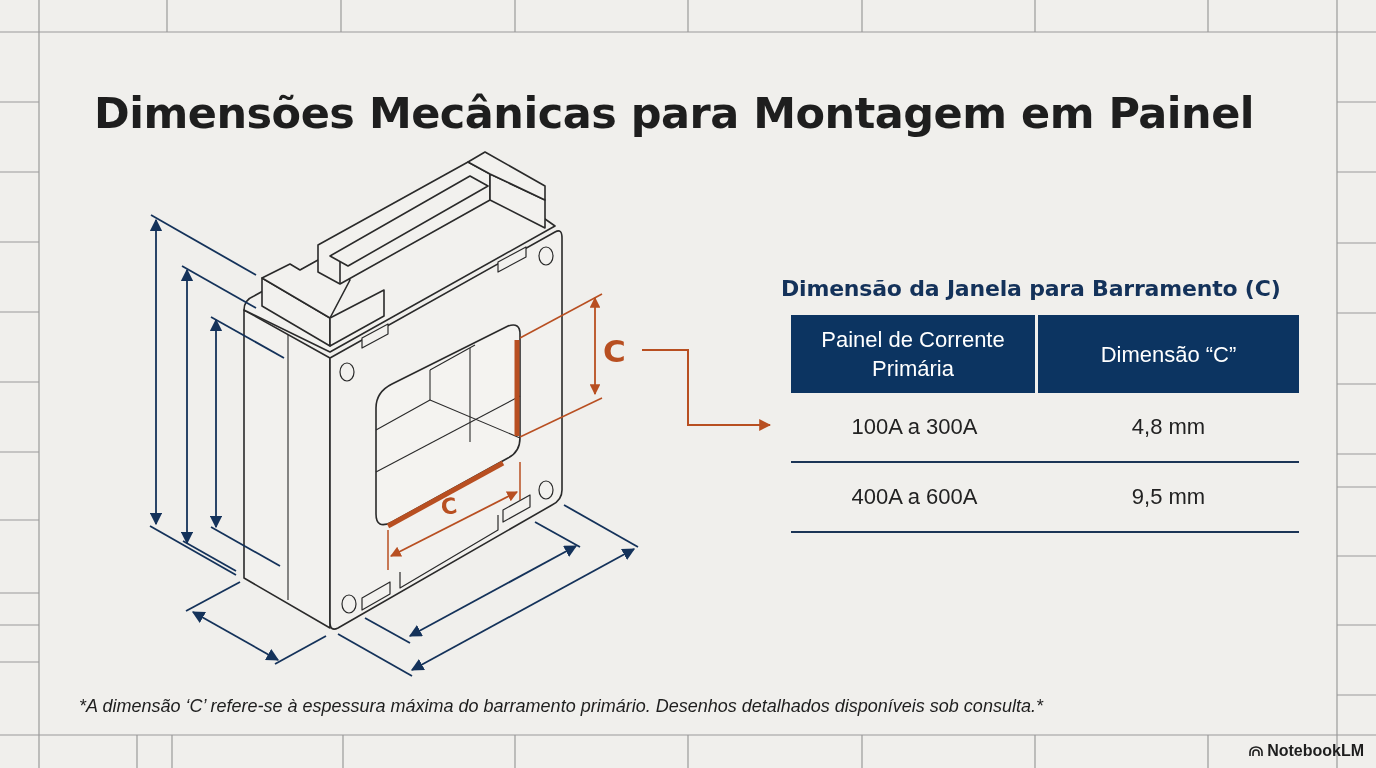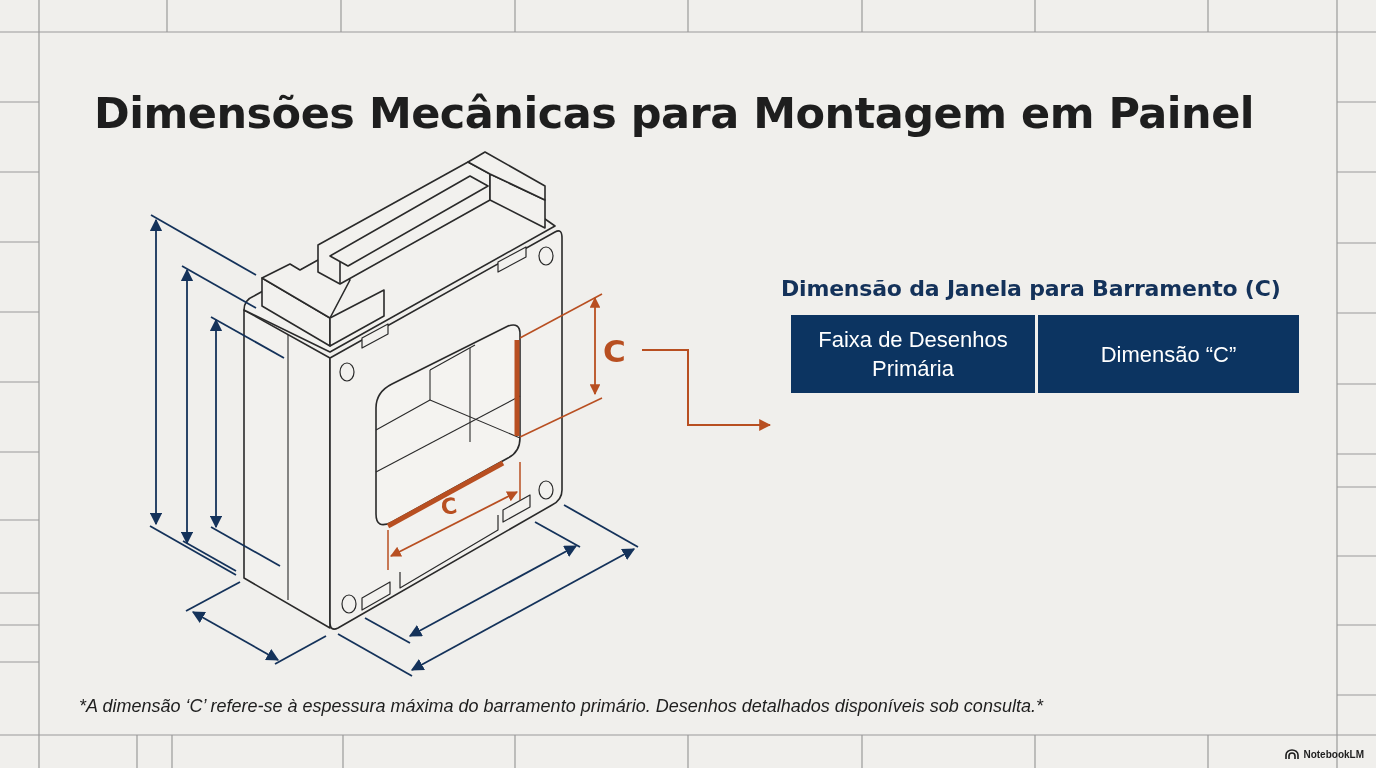--- a/index.html
+++ b/index.html
@@ -44,21 +44,21 @@
     font-family:"Liberation Sans", sans-serif; font-size:22px; color:#222;
     text-align:center; height:68px; border-bottom:2px solid #1b3556; padding:0;
   }
   .spec-table tbody tr:first-child td { height:68px; }
   .footnote {
     position:absolute; left:0; width:1122px; top:696px; text-align:center;
     font-family:"Liberation Sans", sans-serif; font-style:italic;
     font-size:18px; color:#1e1e1e;
   }
   .brand {
-    position:absolute; right:12px; bottom:8px; font-size:10px; font-weight:bold;
+    position:absolute; right:12px; bottom:8px; font-size:16px; font-weight:bold;
     color:#1e1e1e; font-family:"Liberation Sans", sans-serif;
     display:flex; align-items:center; gap:4px;
   }
 </style>
 </head>
 <body>
 
 <svg class="grid" width="1376" height="768" viewBox="0 0 1376 768">
   <g stroke="#9a9a9a" stroke-width="1.2" fill="none">
 
@@ -202,25 +202,33 @@
 </svg>
 
 <span class="c-label-right">C</span>
 <span class="c-label-bottom">C</span>
 
 <h2 class="table-title">Dimensão da Janela para Barramento (C)</h2>
 
 <table class="spec-table">
   <thead>
     <tr>
-      <th class="col1">Faixa de Desenhos Primária</th>
+      <th class="col1">Painel de Corrente Primária</th>
       <th>Dimensão “C”</th>
     </tr>
   </thead>
   <tbody>
+    <tr>
+      <td>100A a 300A</td>
+      <td>4,8 mm</td>
+    </tr>
+    <tr>
+      <td>400A a 600A</td>
+      <td>9,5 mm</td>
+    </tr>
   </tbody>
 </table>
 
 <p class="footnote" style="margin:0;">*A dimensão ‘C’ refere-se à espessura máxima do barramento primário. Desenhos detalhados disponíveis sob consulta.*</p>
 
 <div class="brand">
   <svg width="14" height="11" viewBox="0 0 14 11">
     <path d="M1,10 L1,6 A6,5 0 0 1 13,6 L13,10" fill="none" stroke="#1e1e1e" stroke-width="1.6"></path>
     <path d="M4,10 L4,7 A3,3 0 0 1 10,7 L10,10" fill="none" stroke="#1e1e1e" stroke-width="1.6"></path>
   </svg>

